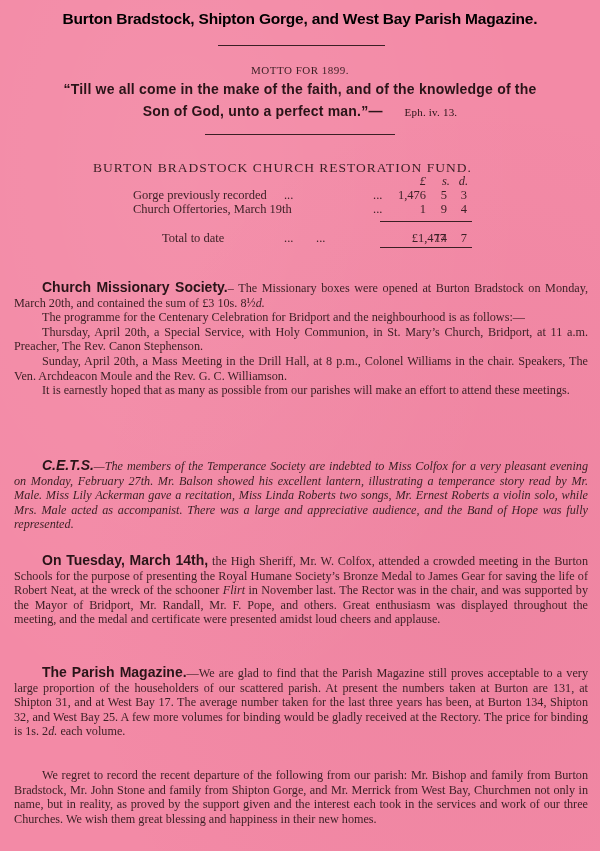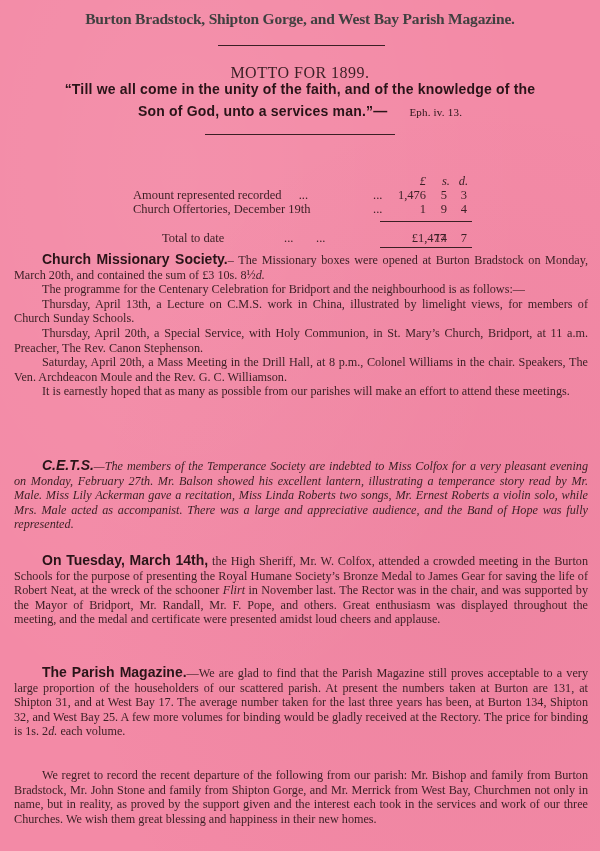--- a/index.html
+++ b/index.html
@@ -8,25 +8,25 @@
     background: #f38aa6;
     background-image: radial-gradient(ellipse at 30% 20%, rgba(255,255,255,0.06), transparent 60%),
                       radial-gradient(ellipse at 80% 70%, rgba(160,40,80,0.06), transparent 60%);
     color: #3a1f24;
     font-family: "Liberation Serif", "DejaVu Serif", serif;
     position: relative;
   }
   .page { position: absolute; left: 0; top: 0; width: 600px; height: 851px; }
   .masthead {
     position: absolute; top: 10px; left: 0; width: 600px; text-align: center;
-    font-family: Liberation Serif, serif; font-weight: bold; font-size: 15.5px;
-    letter-spacing: -0.2px; color: #404040;
+    font-family: Liberation Sans, sans-serif; font-weight: bold; font-size: 15.5px;
+    letter-spacing: -0.2px; color: #000000;
   }
   .rule { position: absolute; height: 1px; background: #3a1f24; }
-  .motto-head { position: absolute; top: 64px; left: 0; width: 600px; text-align: center; font-size: 16px; letter-spacing: 0.5px; }
+  .motto-head { position: absolute; top: 64px; left: 0; width: 600px; text-align: center; font-size: 11px; letter-spacing: 0.5px; }
   .motto {
     position: absolute; left: 0; width: 600px; text-align: center;
     font-family: "Liberation Sans", sans-serif; font-weight: bold; font-size: 14px; color: #2a1418;
     letter-spacing: 0.2px;
   }
   .motto .ref { font-family: "Liberation Serif", serif; font-weight: normal; font-size: 11px; padding-left: 22px; }
   .fund-title { position: absolute; top: 160px; left: 93px; font-size: 13.5px; letter-spacing: 1px; }
   .fund-table { position: absolute; font-size: 12.5px; }
   .fund-row { position: absolute; white-space: nowrap; }
   .num { position: absolute; text-align: right; }
@@ -42,68 +42,68 @@
 </style>
 </head>
 <body>
 
 <div class="page">
 
   <div class="masthead">Burton Bradstock, Shipton Gorge, and West Bay Parish Magazine.</div>
   <div class="rule" style="top:45px;left:218px;width:167px;"></div>
 
   <div class="motto-head">MOTTO FOR 1899.</div>
-  <div class="motto" style="top:81px;">“Till we all come in the unity of the faith, and of the knowledge of the</div>
+  <div class="motto" style="top:81px;">“Till we all come in the make of the faith, and of the knowledge of the</div>
   <div class="motto" style="top:103px;">
-    <span>Son of God, unto a services man.”—</span><span class="ref">Eph. iv. 13.</span>
+    <span>Son of God, unto a perfect man.”—</span><span class="ref">Eph. iv. 13.</span>
   </div>
   <div class="rule" style="top:134px;left:205px;width:190px;"></div>
 
+  <div class="fund-title">BURTON BRADSTOCK CHURCH RESTORATION FUND.</div>
 
   <div class="fund-table" style="top:174px;left:0;width:600px;height:80px;">
     <span class="num italic" style="left:406px;width:20px;top:0;">£</span>
     <span class="num italic" style="left:432px;width:18px;top:0;">s.</span>
     <span class="num italic" style="left:450px;width:18px;top:0;">d.</span>
 
     <div class="fund-row" style="top:14px;left:133px;">
-      <span>Amount represented recorded</span>
+      <span>Gorge previously recorded</span>
       <span style="margin-left:14px;">...</span>
     </div>
     <span class="fund-row" style="top:14px;left:373px;">...</span>
     <span class="num" style="top:14px;left:380px;width:46px;">1,476</span>
     <span class="num" style="top:14px;left:432px;width:15px;">5</span>
     <span class="num" style="top:14px;left:450px;width:17px;">3</span>
 
     <div class="fund-row" style="top:28px;left:133px;">
-      <span>Church Offertories, December 19th</span>
+      <span>Church Offertories, March 19th</span>
     </div>
     <span class="fund-row" style="top:28px;left:373px;">...</span>
     <span class="num" style="top:28px;left:380px;width:46px;">1</span>
     <span class="num" style="top:28px;left:432px;width:15px;">9</span>
     <span class="num" style="top:28px;left:450px;width:17px;">4</span>
 
     <div class="rule" style="top:47px;left:380px;width:92px;"></div>
 
     <div class="fund-row" style="top:57px;left:162px;">
       <span>Total to date</span>
     </div>
     <span class="fund-row" style="top:57px;left:284px;">...</span>
     <span class="fund-row" style="top:57px;left:316px;">...</span>
     <span class="num" style="top:57px;left:390px;width:56px;">£1,477</span>
     <span class="num" style="top:57px;left:428px;width:19px;">14</span>
     <span class="num" style="top:57px;left:450px;width:17px;">7</span>
     <div class="rule" style="top:73px;left:380px;width:92px;"></div>
   </div>
 
-  <div class="body-text" style="top:252px;">
+  <div class="body-text" style="top:280px;">
     <p><span class="h">Church Missionary Society.</span><span>– The Missionary boxes were opened at Burton Bradstock on Monday, March 20th, and contained the sum of £3 10s. 8½</span><span class="italic">d.</span></p>
     <p style="">The programme for the Centenary Celebration for Bridport and the neighbourhood is as follows:—</p>
-    <p>Thursday, April 13th, a Lecture on C.M.S. work in China, illustrated by limelight views, for members of Church Sunday Schools.</p>
     <p>Thursday, April 20th, a Special Service, with Holy Communion, in St. Mary’s Church, Bridport, at 11 a.m.  Preacher, The Rev. Canon Stephenson.</p>
-    <p>Saturday, April 20th, a Mass Meeting in the Drill Hall, at 8 p.m., Colonel Williams in the chair.  Speakers, The Ven. Archdeacon Moule and the Rev. G. C. Williamson.</p>
+    <p>Sunday, April 20th, a Mass Meeting in the Drill Hall, at 8 p.m., Colonel Williams in the chair.  Speakers, The Ven. Archdeacon Moule and the Rev. G. C. Williamson.</p>
     <p>It is earnestly hoped that as many as possible from our parishes will make an effort to attend these meetings.</p>
   </div>
 
   <div class="body-text" style="top:458px;font-style:italic;">
     <p><span class="h">C.E.T.S.</span><span>—The members of the Temperance Society are indebted to Miss Colfox for a very pleasant evening on Monday, February 27th.  Mr. Balson showed his excellent lantern, illustrating a temperance story read by Mr. Male.  Miss Lily Ackerman gave a recitation, Miss Linda Roberts two songs, Mr. Ernest Roberts a violin solo, while Mrs. Male acted as accompanist.  There was a large and appreciative audience, and the Band of Hope was fully represented.</span></p>
   </div>
 
   <div class="body-text" style="top:553px;">
     <p><span class="h">On Tuesday, March 14th,</span><span> the High Sheriff, Mr. W. Colfox, attended a crowded meeting in the Burton Schools for the purpose of presenting the Royal Humane Society’s Bronze Medal to James Gear for saving the life of Robert Neat, at the wreck of the schooner </span><span class="italic">Flirt</span><span> in November last.  The Rector was in the chair, and was supported by the Mayor of Bridport, Mr. Randall, Mr. F. Pope, and others.  Great enthusiasm was displayed throughout the meeting, and the medal and certificate were presented amidst loud cheers and applause.</span></p>
   </div>

